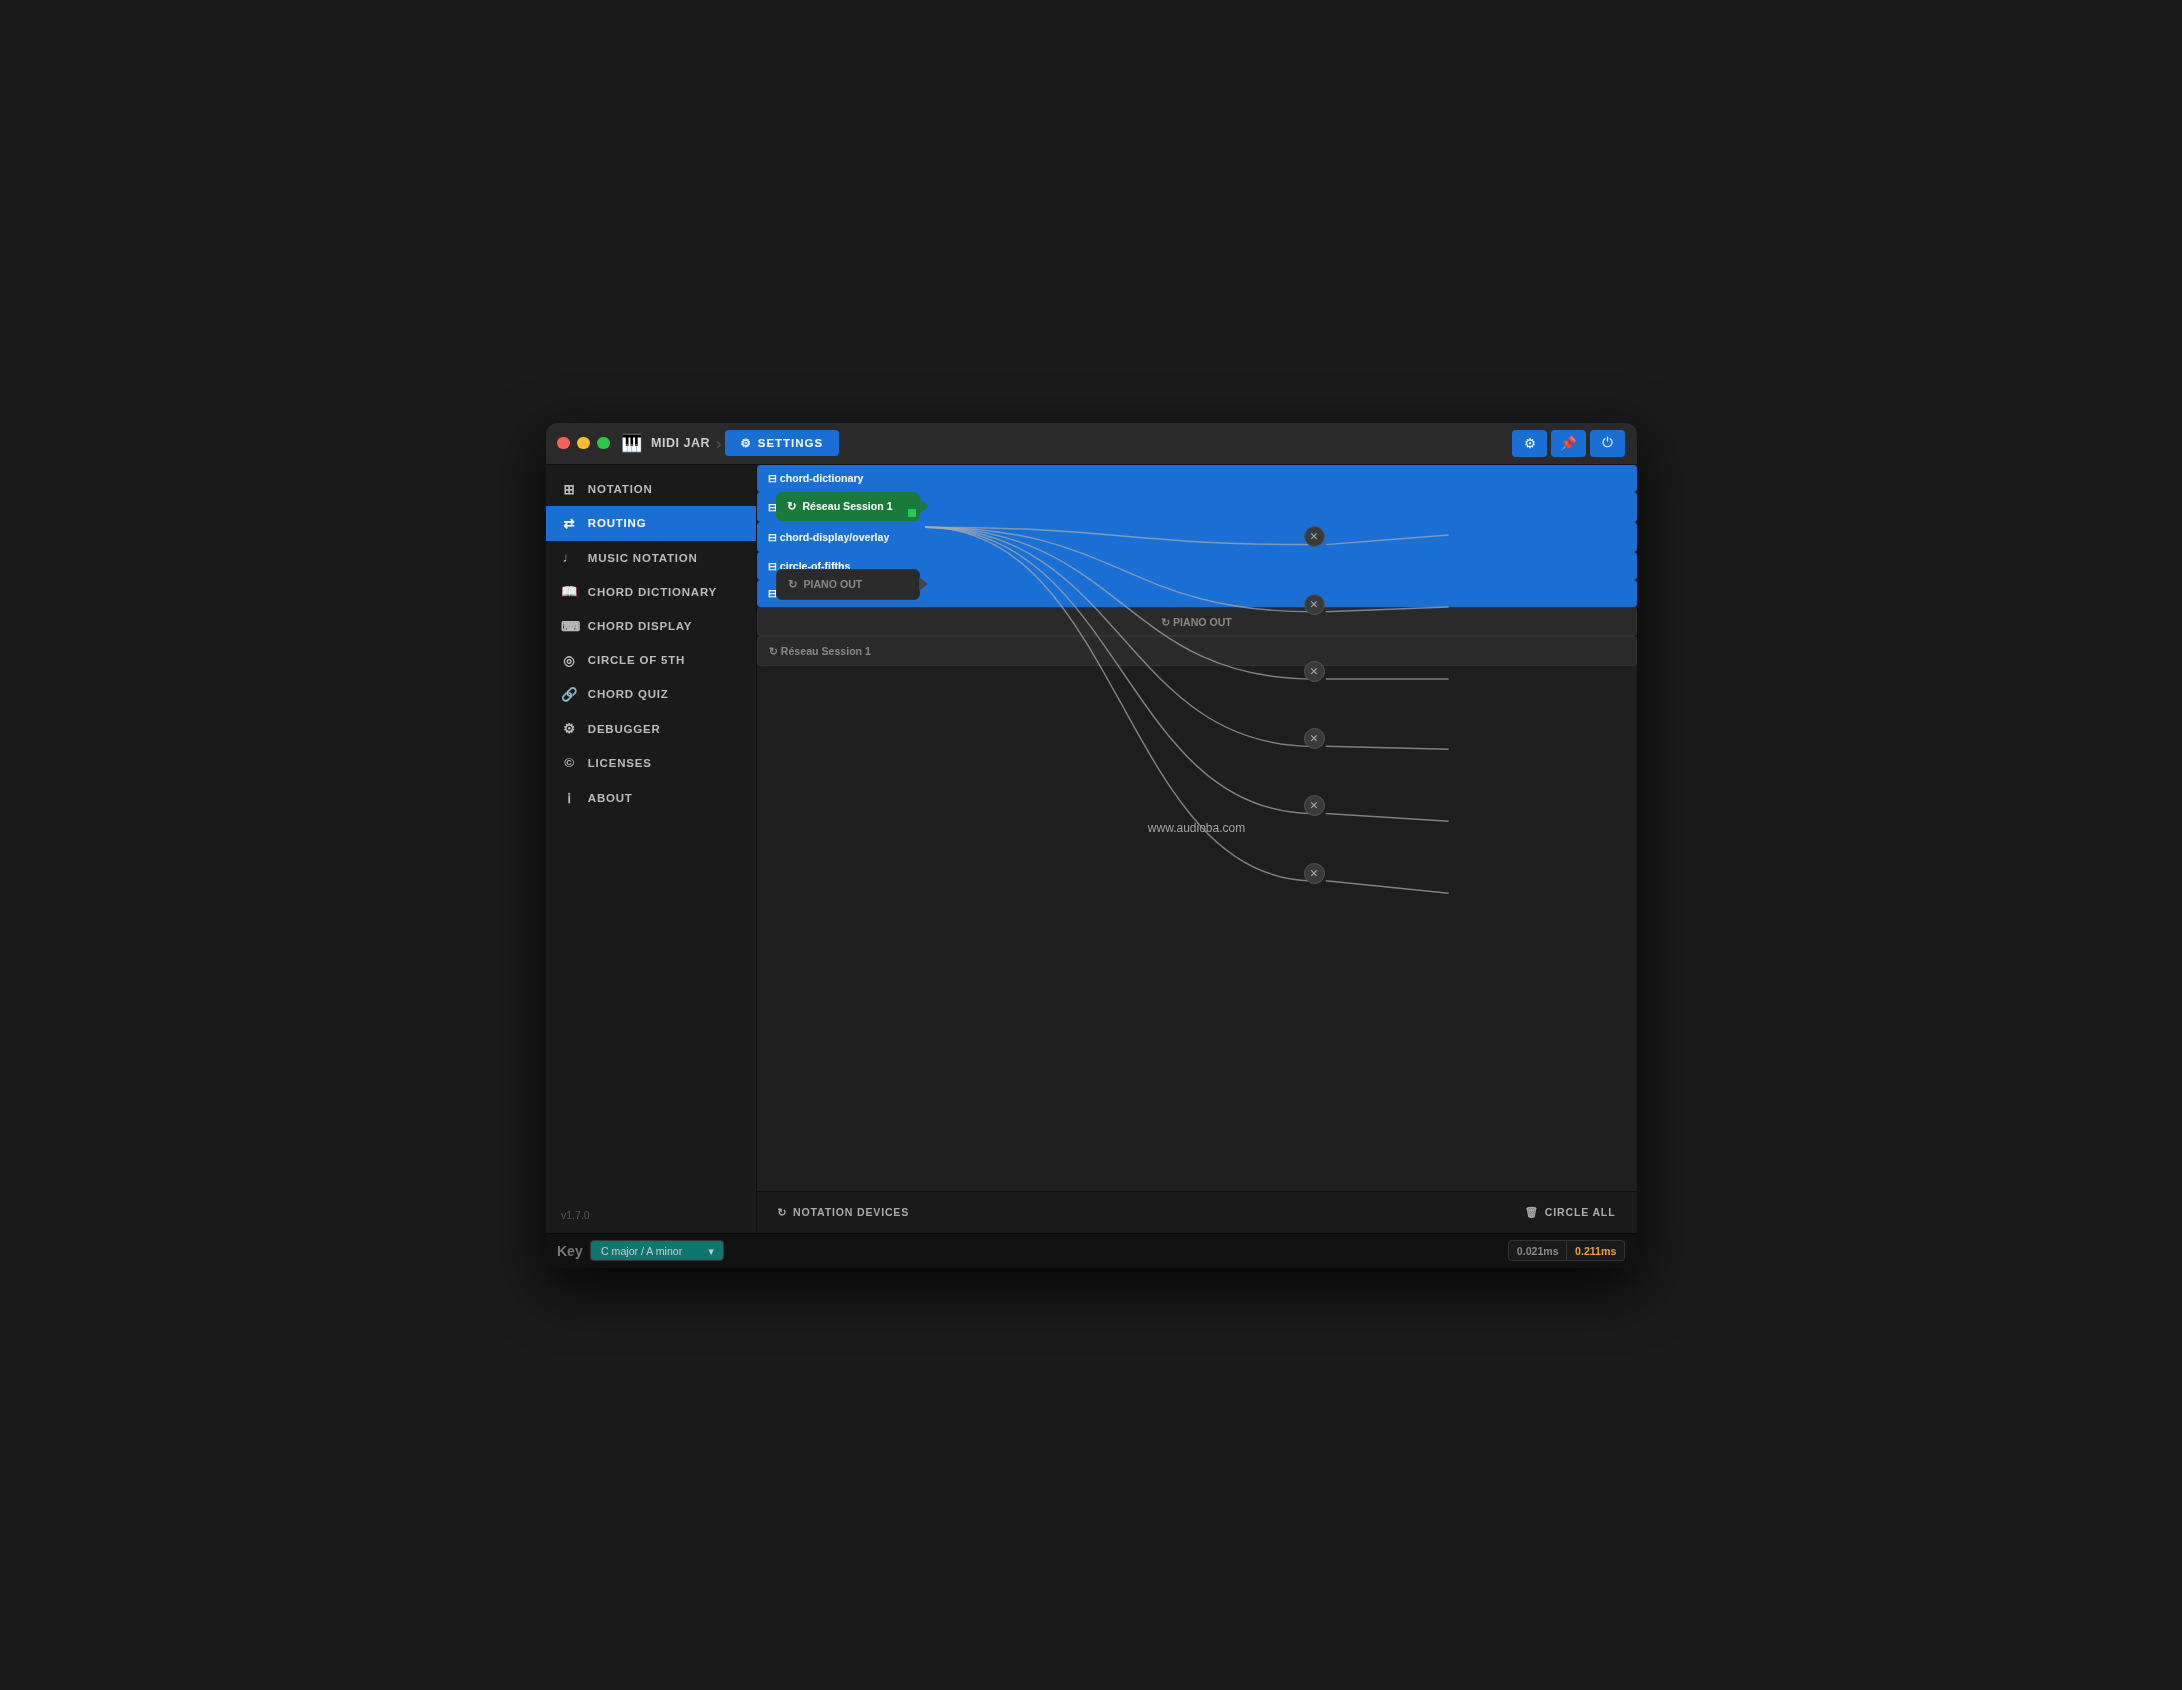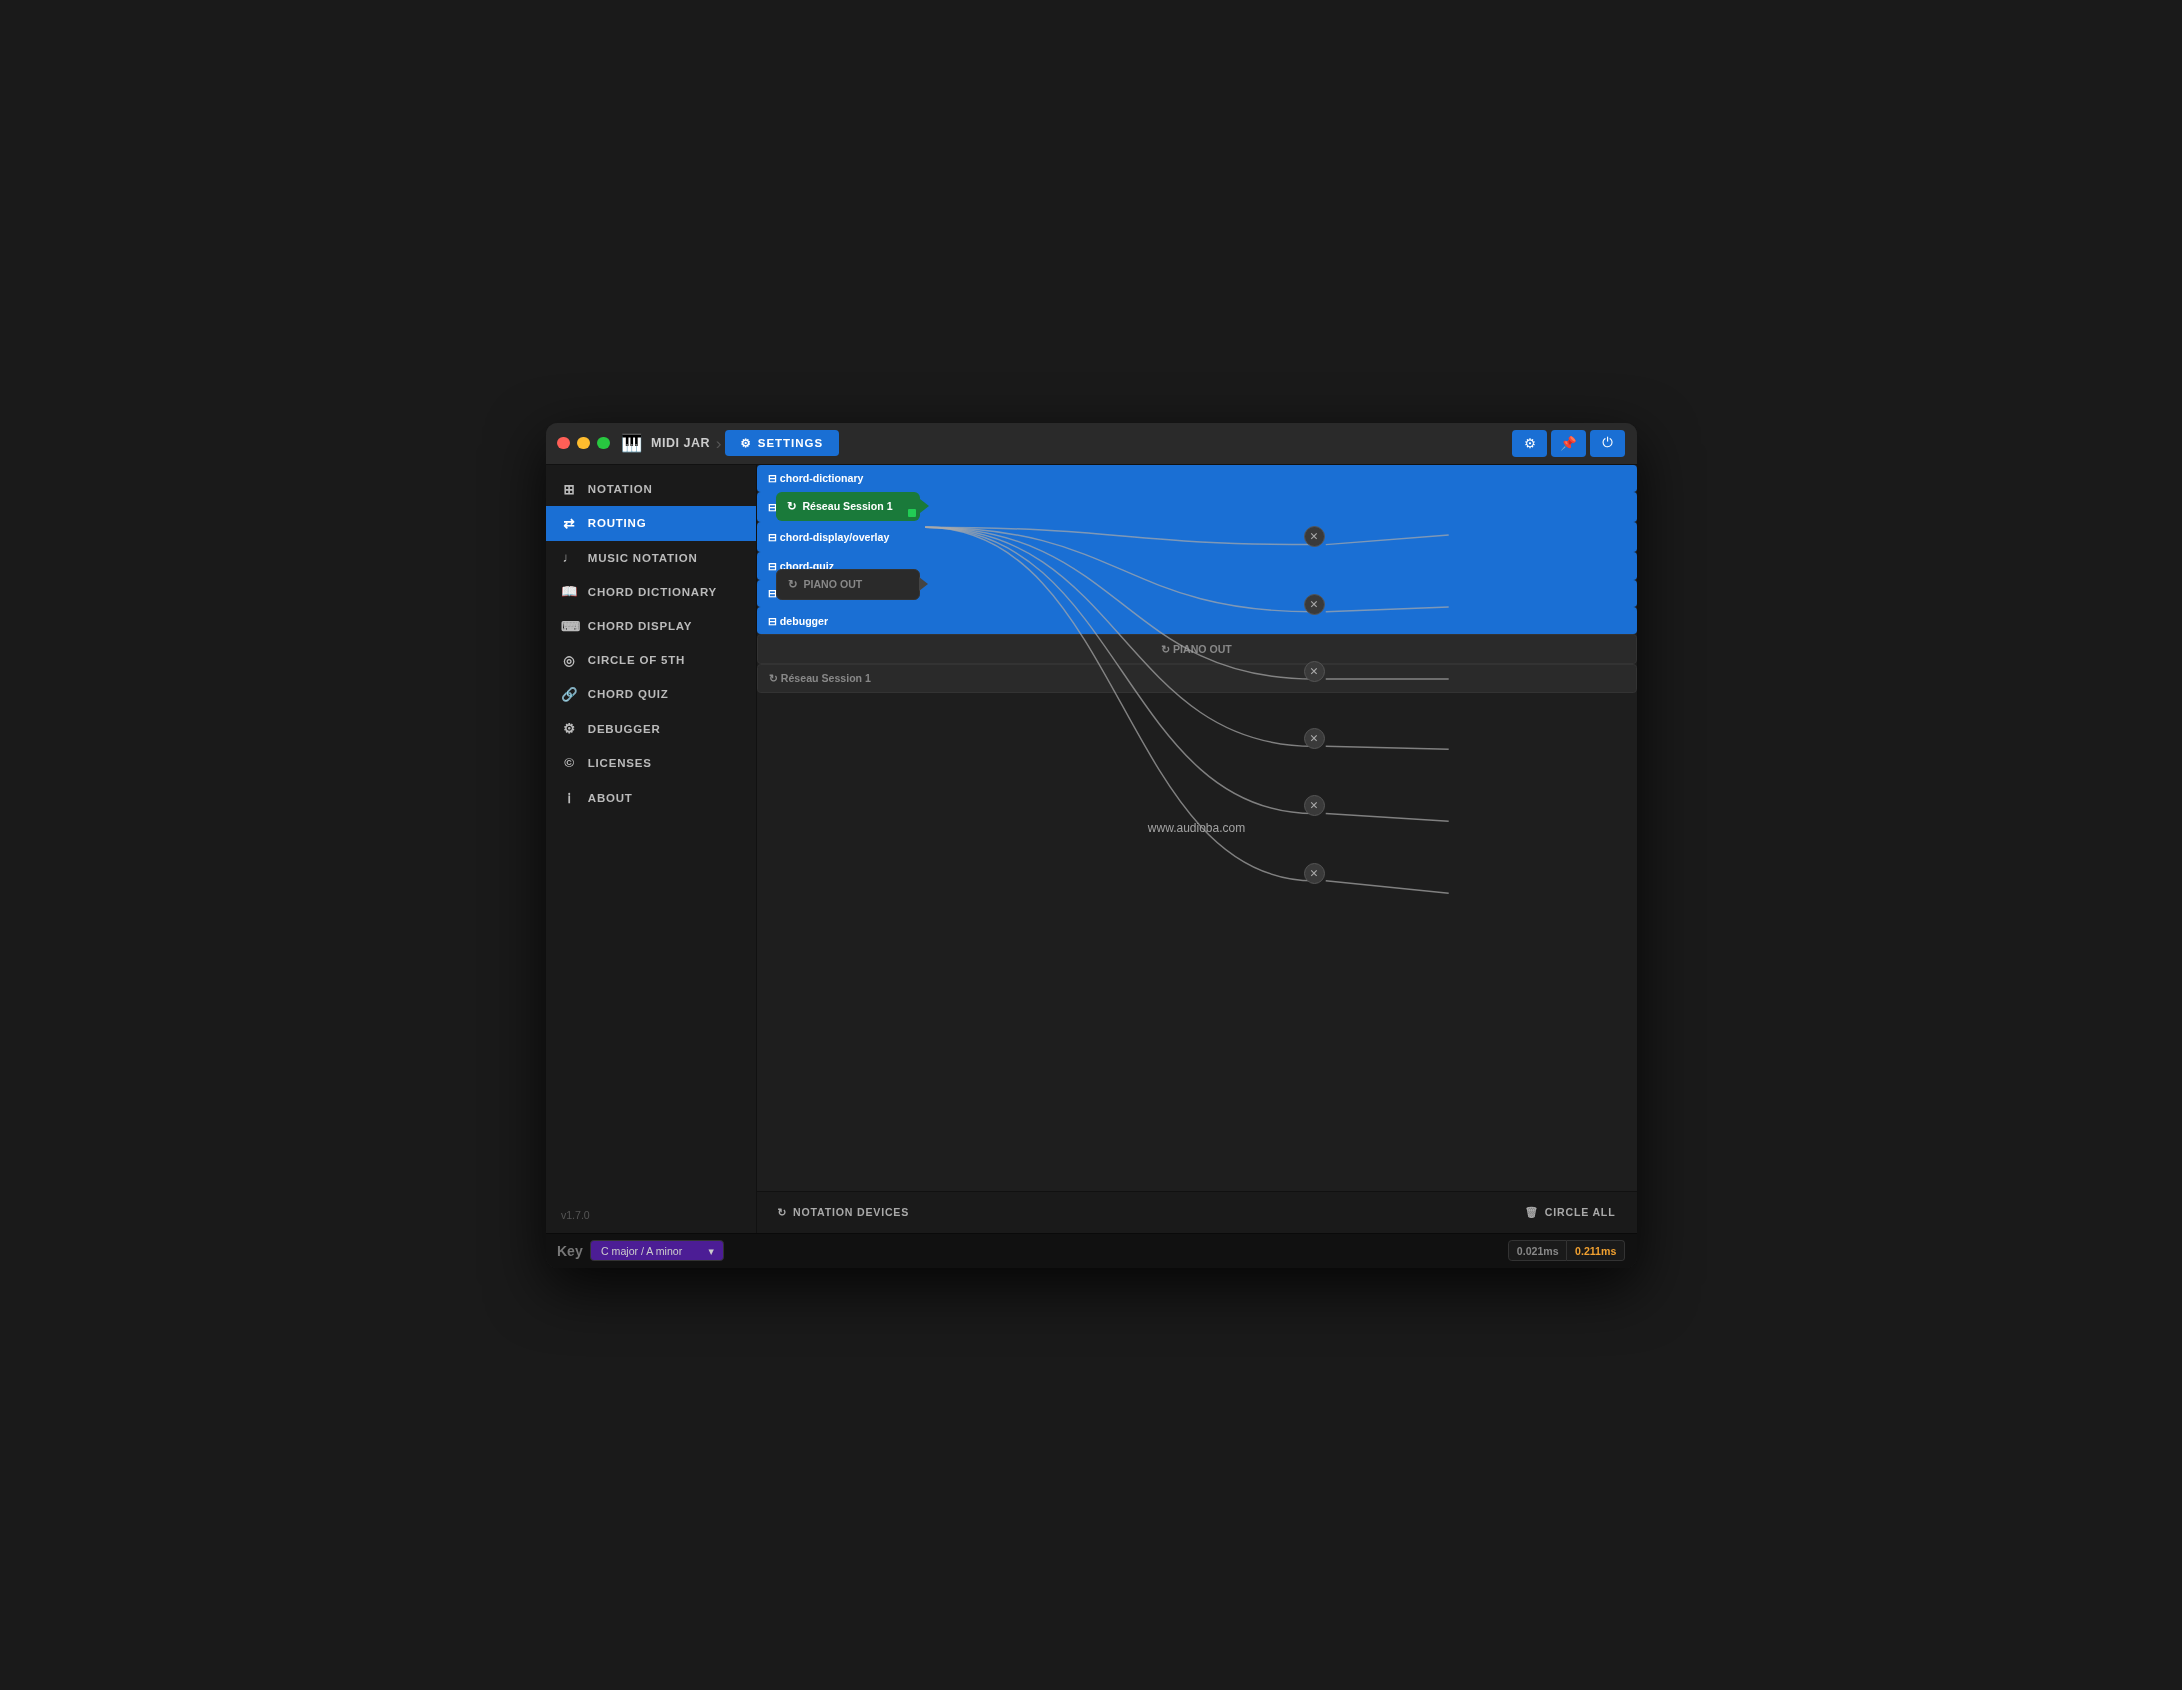--- a/index.html
+++ b/index.html
@@ -303,21 +303,21 @@
     .key-label {
       color: #777;
       font-size: 14px;
       font-weight: 600;
       margin-right: 7.7px;
     }
     .key-select {
       display: flex;
       align-items: center;
       gap: 25px;
-      background: #4c1d95;
+      background: #0f766e;
       border: 1px solid #333;
       border-radius: 3.8px;
       padding: 3.8px 9.6px;
       color: #ccc;
       font-size: 10.6px;
       cursor: pointer;
       min-width: 134px;
     }
     .perf-metrics {
       margin-left: auto;
@@ -463,24 +463,20 @@
           <span>⊟ </span>
           <span>chord-dictionary</span>
         </div>
         <div class="dest-node" style="left:586px; top:110px; line-height:1.4;">
           <span>⊟ </span>
           <span>chord-display/internal</span>
         </div>
         <div class="dest-node" style="left:586px; top:185px; line-height:1.4;">
           <span>⊟ </span>
           <span>chord-display/overlay</span>
-        </div>
-        <div class="dest-node" style="left:586px; top:260px;">
-          <span>⊟ </span>
-          <span>chord-quiz</span>
         </div>
         <div class="dest-node" style="left:586px; top:333px;">
           <span>⊟ </span>
           <span>circle-of-fifths</span>
         </div>
         <div class="dest-node" style="left:586px; top:404px;">
           <span>⊟ </span>
           <span>debugger</span>
         </div>
 

